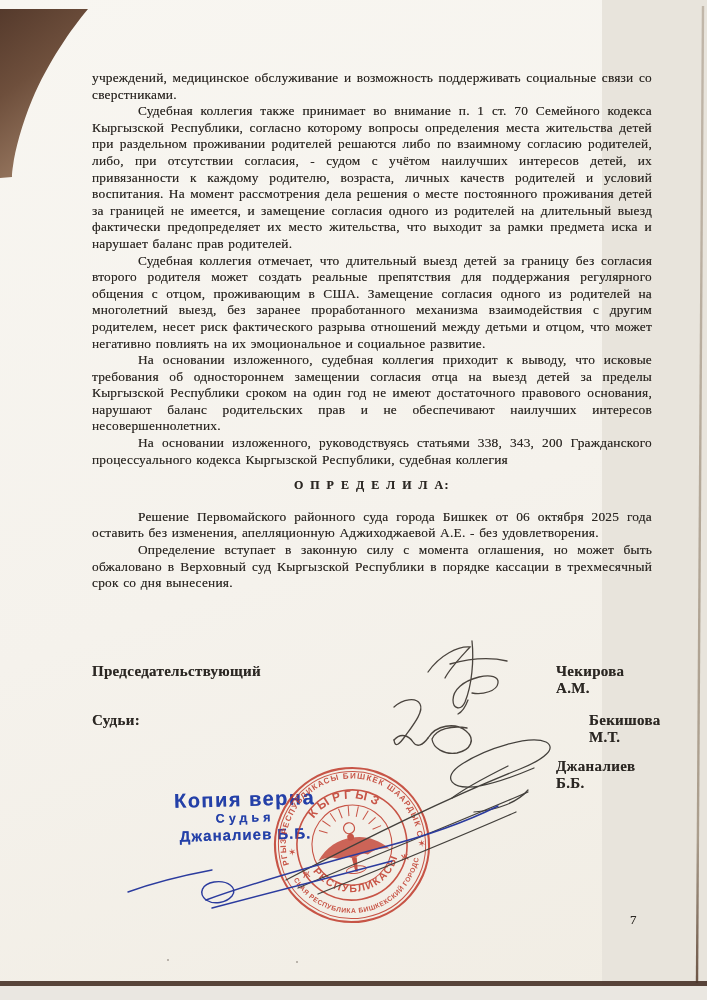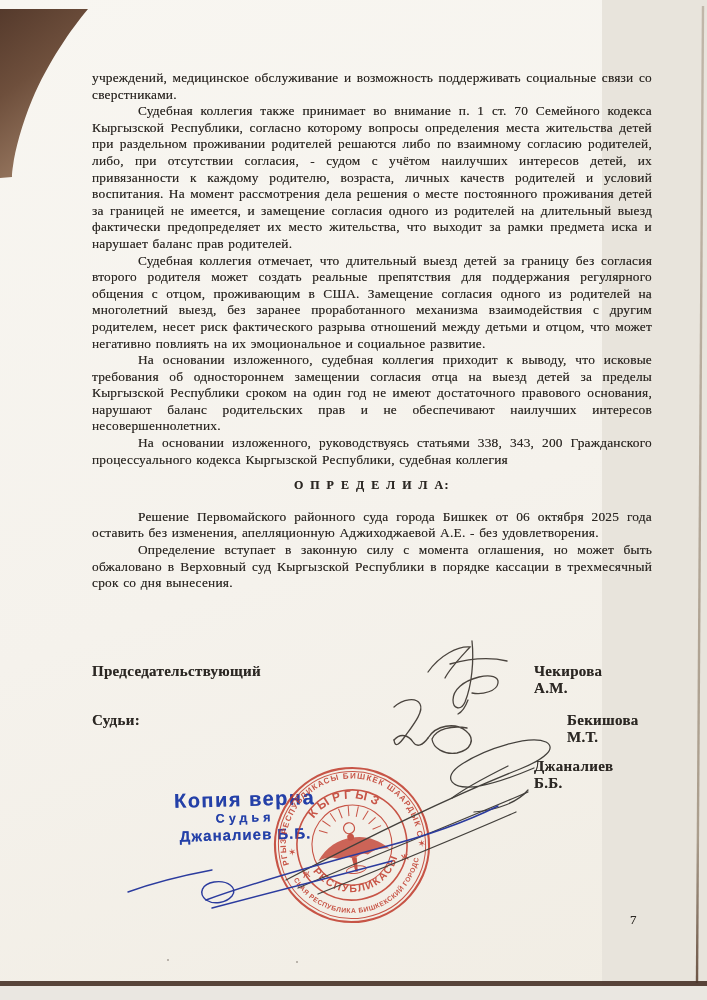--- a/index.html
+++ b/index.html
@@ -20,21 +20,21 @@
   .para.noindent{text-indent:0;}
   .heading{
     margin:9px 0 15px;text-align:center;text-indent:0;
     font-weight:bold;font-size:12px;letter-spacing:1.5px;
   }
   .sig-label,.sig-name{
     position:absolute;font-weight:bold;font-size:15px;
     letter-spacing:.3px;text-shadow:0 0 .5px rgba(40,35,30,.5);
   }
   .sig-label{left:92px;}
-  .sig-name{left:534px;}
+  .sig-name{left:556px;}
   .cert{
     position:absolute;left:150px;top:788px;width:190px;
     color:#2440a8;font-family:"Liberation Sans","DejaVu Sans",sans-serif;
     font-weight:bold;text-align:center;transform:rotate(-1.5deg);
     text-shadow:0 0 .6px rgba(36,64,168,.6);
   }
   .cert-l1{font-size:20px;letter-spacing:1.5px;line-height:22px;}
   .cert-l2{font-size:12.5px;letter-spacing:4px;line-height:16px;}
   .cert-l3{font-size:15px;letter-spacing:1px;line-height:18px;}
   .page-number{

